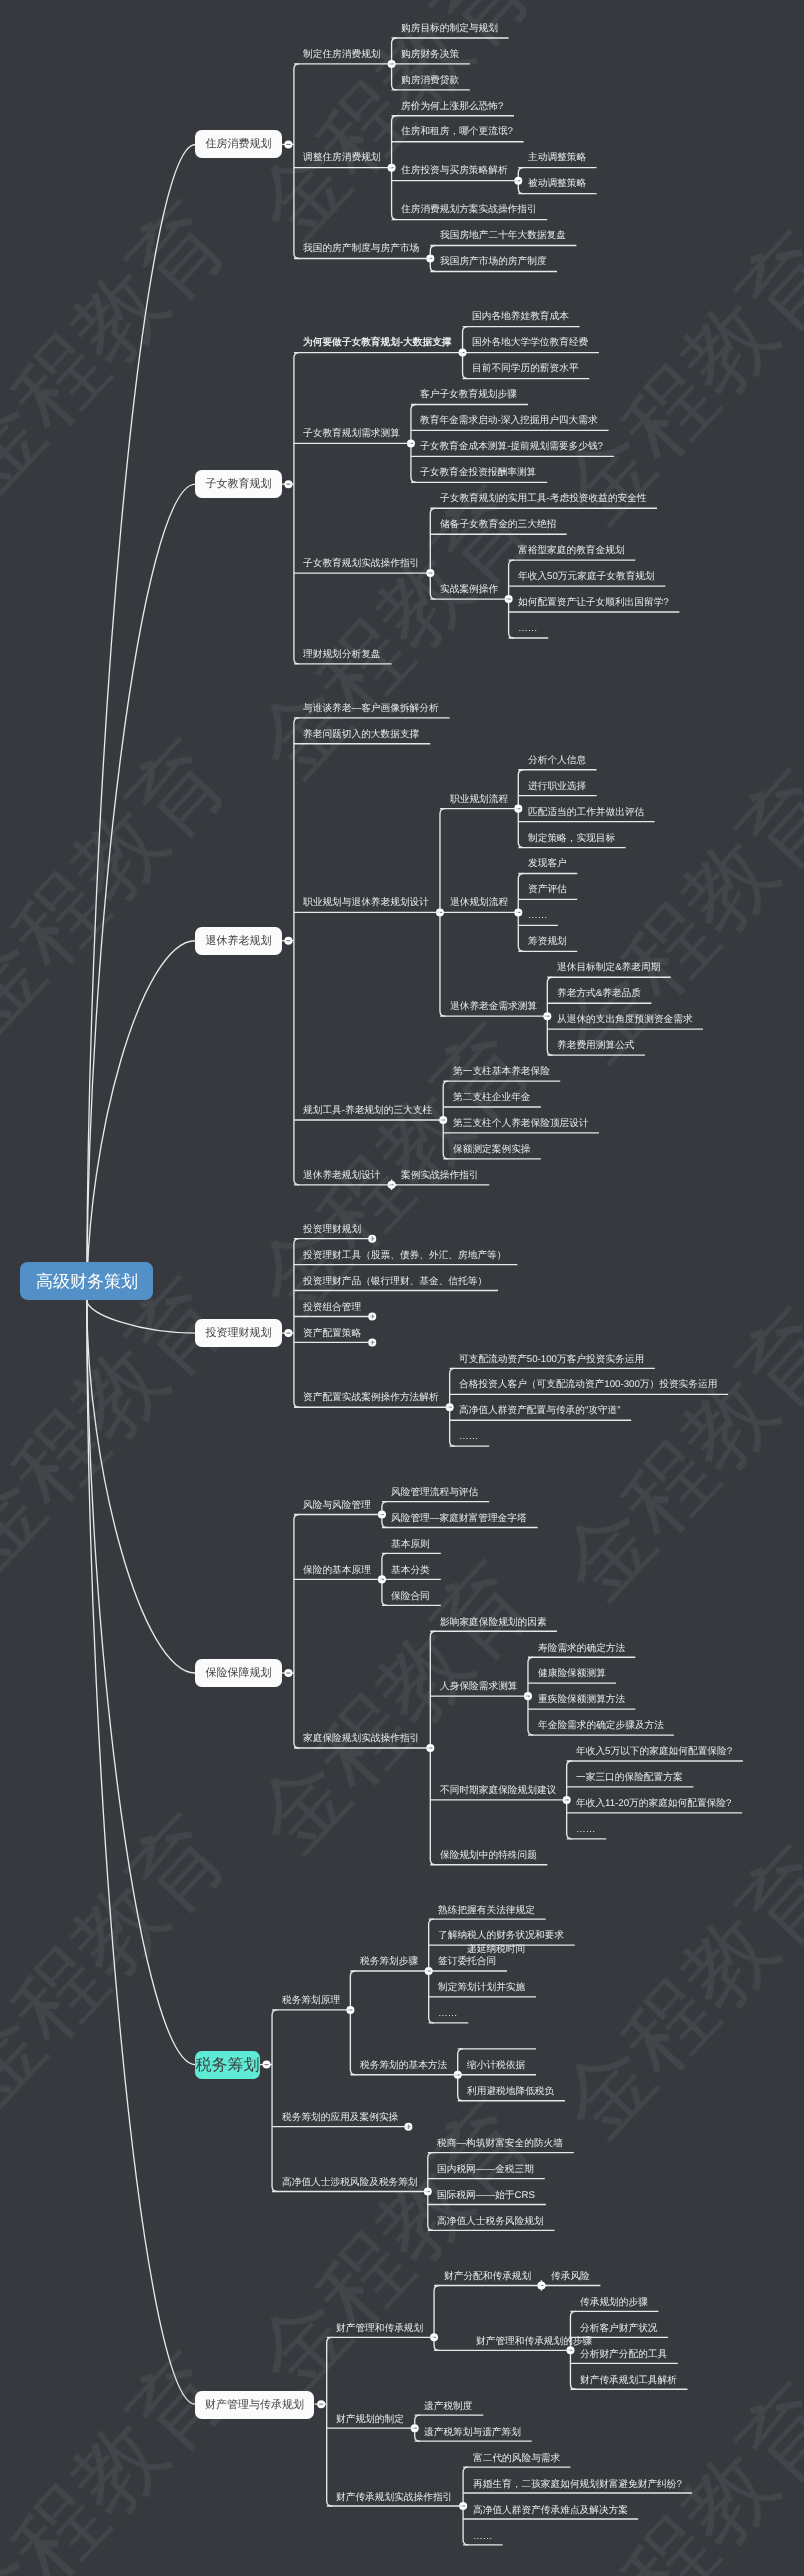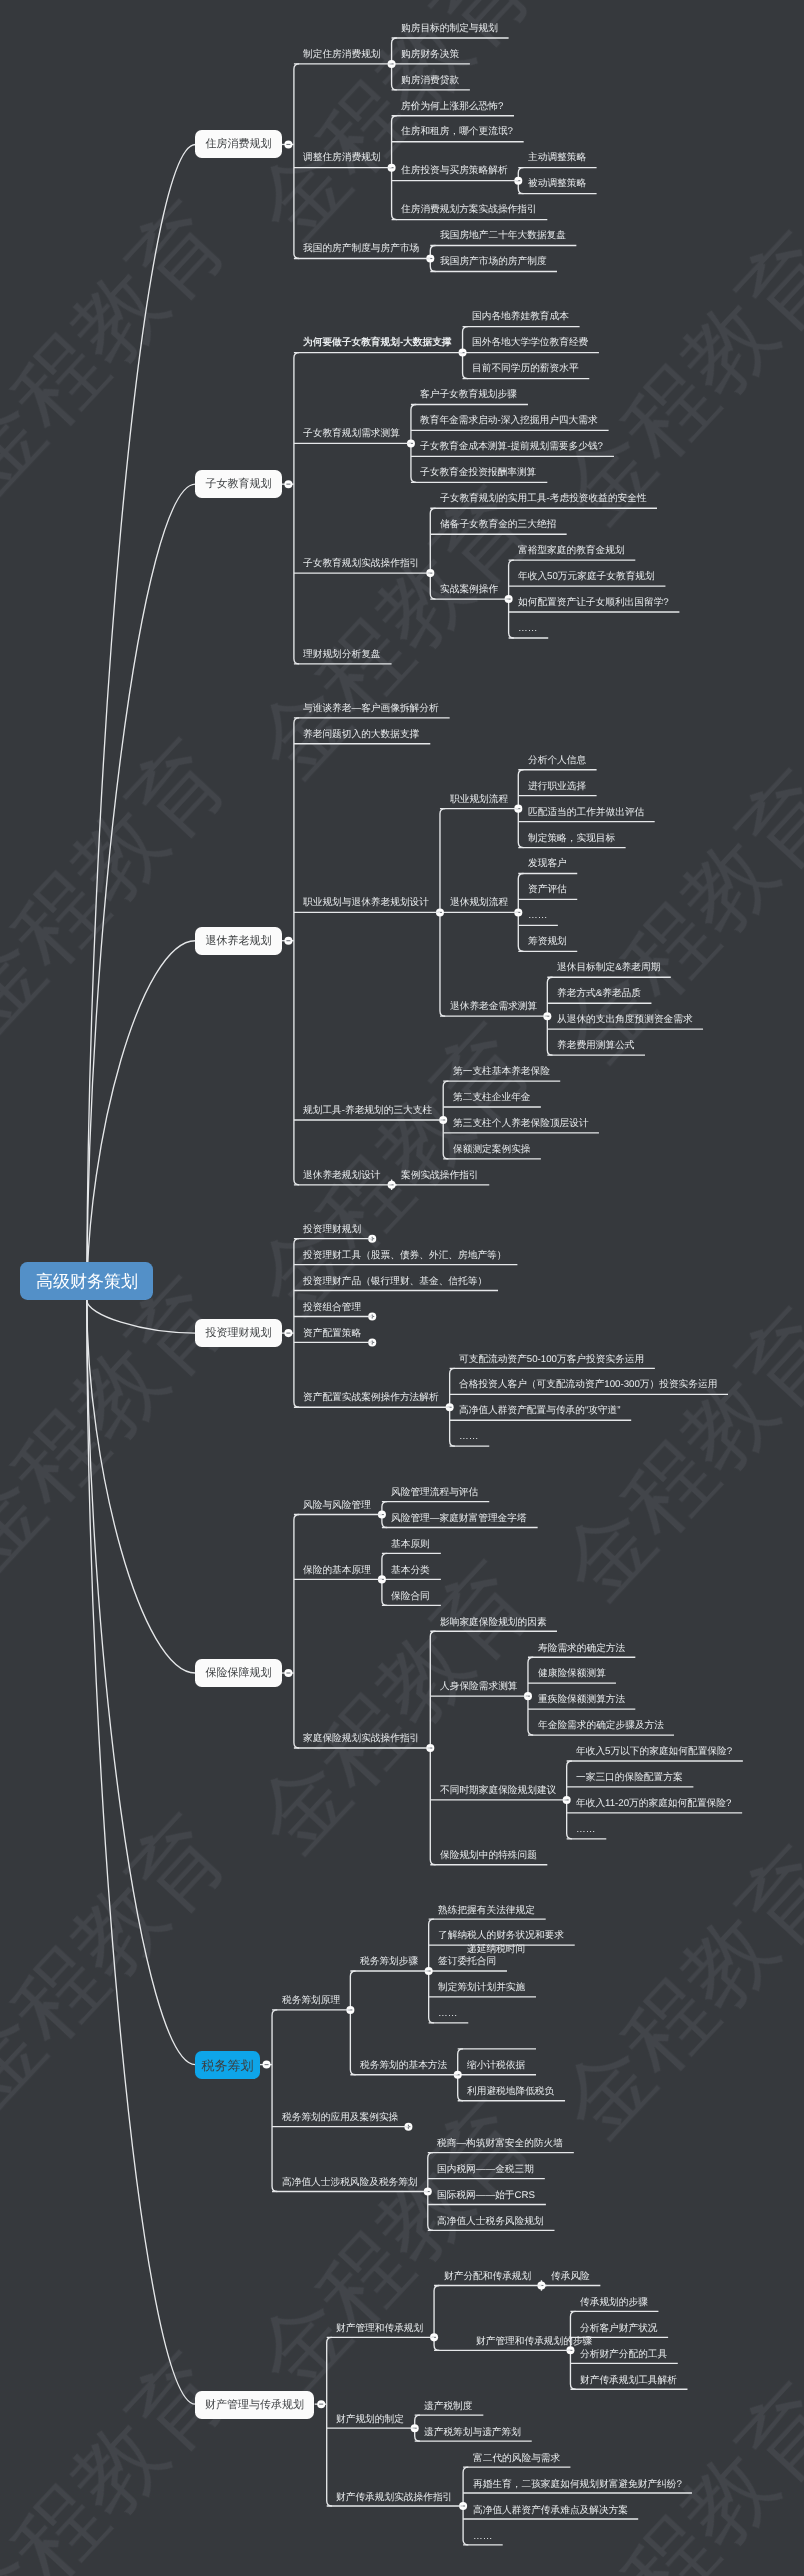--- a/index.html
+++ b/index.html
@@ -469,21 +469,21 @@
     <div class="text-node" style="left: 538px; top: 1695px; color: rgb(233, 236, 238);">重疾险保额测算方法</div>
     <div class="text-node" style="left: 538px; top: 1721px; color: rgb(233, 236, 238);">年金险需求的确定步骤及方法</div>
     <div class="text-node" style="left: 440px; top: 1682px; color: rgb(233, 236, 238);">人身保险需求测算</div>
     <div class="text-node" style="left: 576px; top: 1747px; color: rgb(233, 236, 238);">年收入5万以下的家庭如何配置保险?</div>
     <div class="text-node" style="left: 576px; top: 1773px; color: rgb(233, 236, 238);">一家三口的保险配置方案</div>
     <div class="text-node" style="left: 576px; top: 1799px; color: rgb(233, 236, 238);">年收入11-20万的家庭如何配置保险?</div>
     <div class="text-node" style="left: 576px; top: 1825px; color: rgb(233, 236, 238);">……</div>
     <div class="text-node" style="left: 440px; top: 1786px; color: rgb(233, 236, 238);">不同时期家庭保险规划建议</div>
     <div class="text-node" style="left: 440px; top: 1851px; color: rgb(233, 236, 238);">保险规划中的特殊问题</div>
     <div class="text-node" style="left: 303px; top: 1734px; color: rgb(233, 236, 238);">家庭保险规划实战操作指引</div>
-    <div class="branch-node" style="left: 195px; top: 2051px; width: 65px; height: 28px; font-size: 13px; line-height: 11px; background: #0ea5e9; color: rgb(60, 63, 65); border-radius: 6.7px;">税务筹划</div>
+    <div class="branch-node" style="left: 195px; top: 2051px; width: 65px; height: 28px; font-size: 16px; line-height: 11px; background: #5eead4; color: rgb(60, 63, 65); border-radius: 6.7px;">税务筹划</div>
     <div class="text-node" style="left: 438px; top: 1906px; color: rgb(233, 236, 238);">熟练把握有关法律规定</div>
     <div class="text-node" style="left: 438px; top: 1931px; color: rgb(233, 236, 238);">了解纳税人的财务状况和要求</div>
     <div class="text-node" style="left: 438px; top: 1957px; color: rgb(233, 236, 238);">签订委托合同</div>
     <div class="text-node" style="left: 438px; top: 1983px; color: rgb(233, 236, 238);">制定筹划计划并实施</div>
     <div class="text-node" style="left: 438px; top: 2009px; color: rgb(233, 236, 238);">……</div>
     <div class="text-node" style="left: 360px; top: 1957px; color: rgb(233, 236, 238);">税务筹划步骤</div>
     <div class="text-node" style="left: 467px; top: 1945px; color: rgb(233, 236, 238);">递延纳税时间</div>
     <div class="text-node" style="left: 467px; top: 2061px; color: rgb(233, 236, 238);">缩小计税依据</div>
     <div class="text-node" style="left: 467px; top: 2087px; color: rgb(233, 236, 238);">利用避税地降低税负</div>
     <div class="text-node" style="left: 360px; top: 2061px; color: rgb(233, 236, 238);">税务筹划的基本方法</div>

